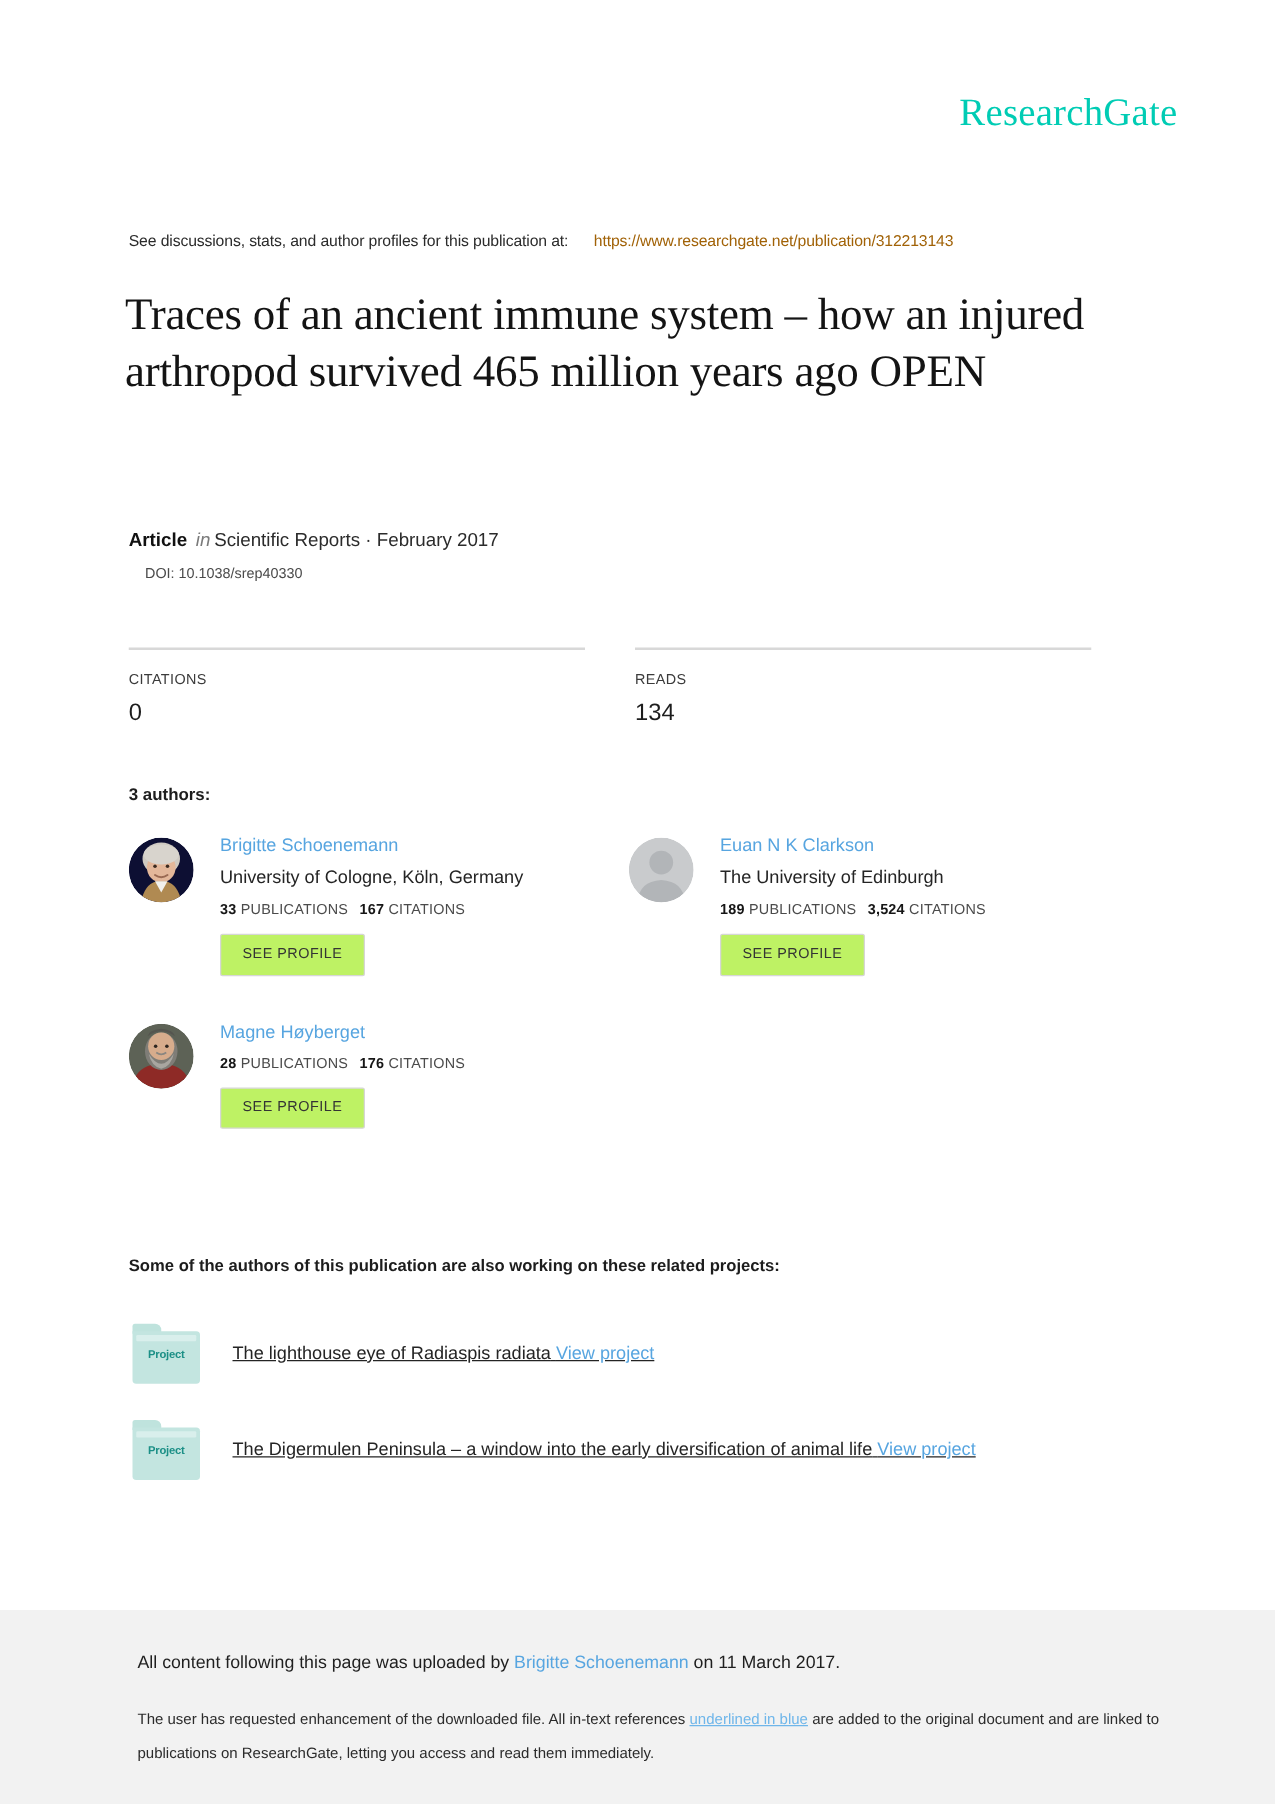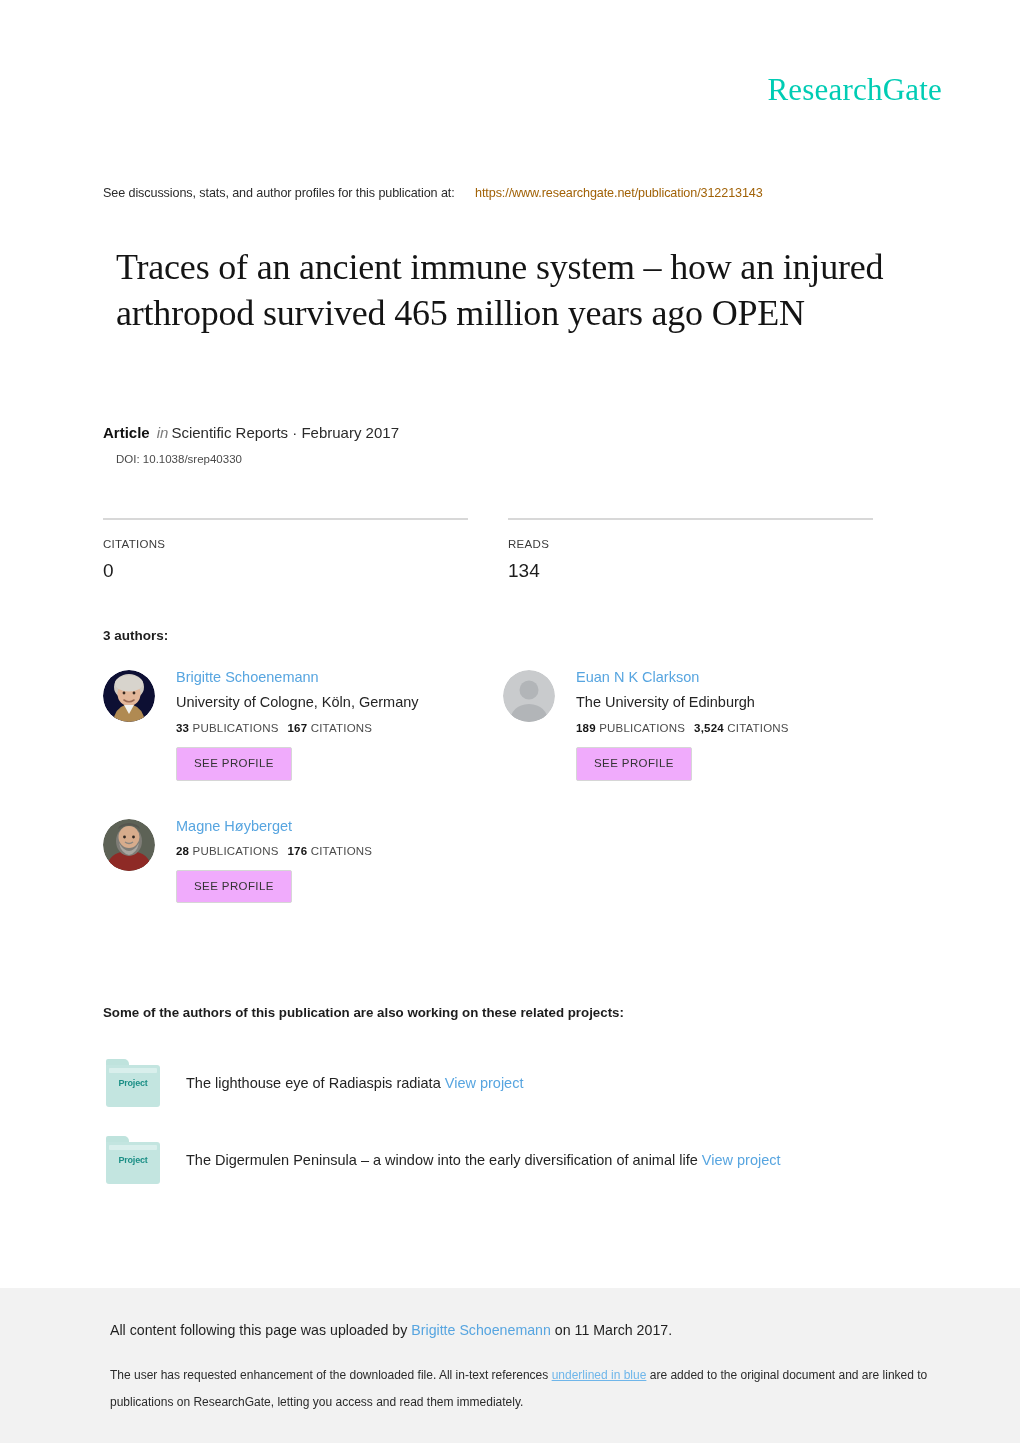--- a/index.html
+++ b/index.html
@@ -61,21 +61,21 @@
     position: absolute;
     top: 228px;
     left: 100px;
     width: 800px;
     font-family: "Liberation Serif", serif;
     font-size: 36px;
     line-height: 46px;
     color: #141414;
     font-weight: normal;
     letter-spacing: -0.2px;
-    margin: 16px;
+    margin: 0;
   }
 
   
   .article-meta {
     position: absolute;
     top: 424px;
     left: 103px;
     font-size: 15px;
     color: #2b2b2b;
     white-space: nowrap;
@@ -183,21 +183,21 @@
     color: #4b4b4b;
     letter-spacing: 0.2px;
     white-space: nowrap;
   }
   .author-stats b { color: #161616; font-weight: bold; }
   .author-stats .gap { display: inline-block; width: 9px; }
   .see-profile {
     margin-top: 13px;
     display: inline-block;
     border: 1px solid #d6d6d6;
-    background: #f0abfc;
+    background: #bef264;
     border-radius: 2px;
     padding: 10px 17px 10px 17px;
     font-size: 11.5px;
     letter-spacing: 0.4px;
     color: #343434;
     font-family: "Liberation Sans", sans-serif;
     line-height: 1;
   }
   .author-row-2 { margin-top: 35px; }
 
@@ -264,20 +264,21 @@
     font-size: 9px;
     font-weight: bold;
     color: #1b8f86;
     letter-spacing: -0.2px;
   }
   .project-text {
     margin-left: 26px;
     font-size: 14.5px;
     color: #242424;
     white-space: nowrap;
+    text-decoration: underline;
   }
   .project-text .view {
     color: #57a5e0;
   }
 
   
   .footer-band {
     position: absolute;
     left: 0;
     top: 1288px;

